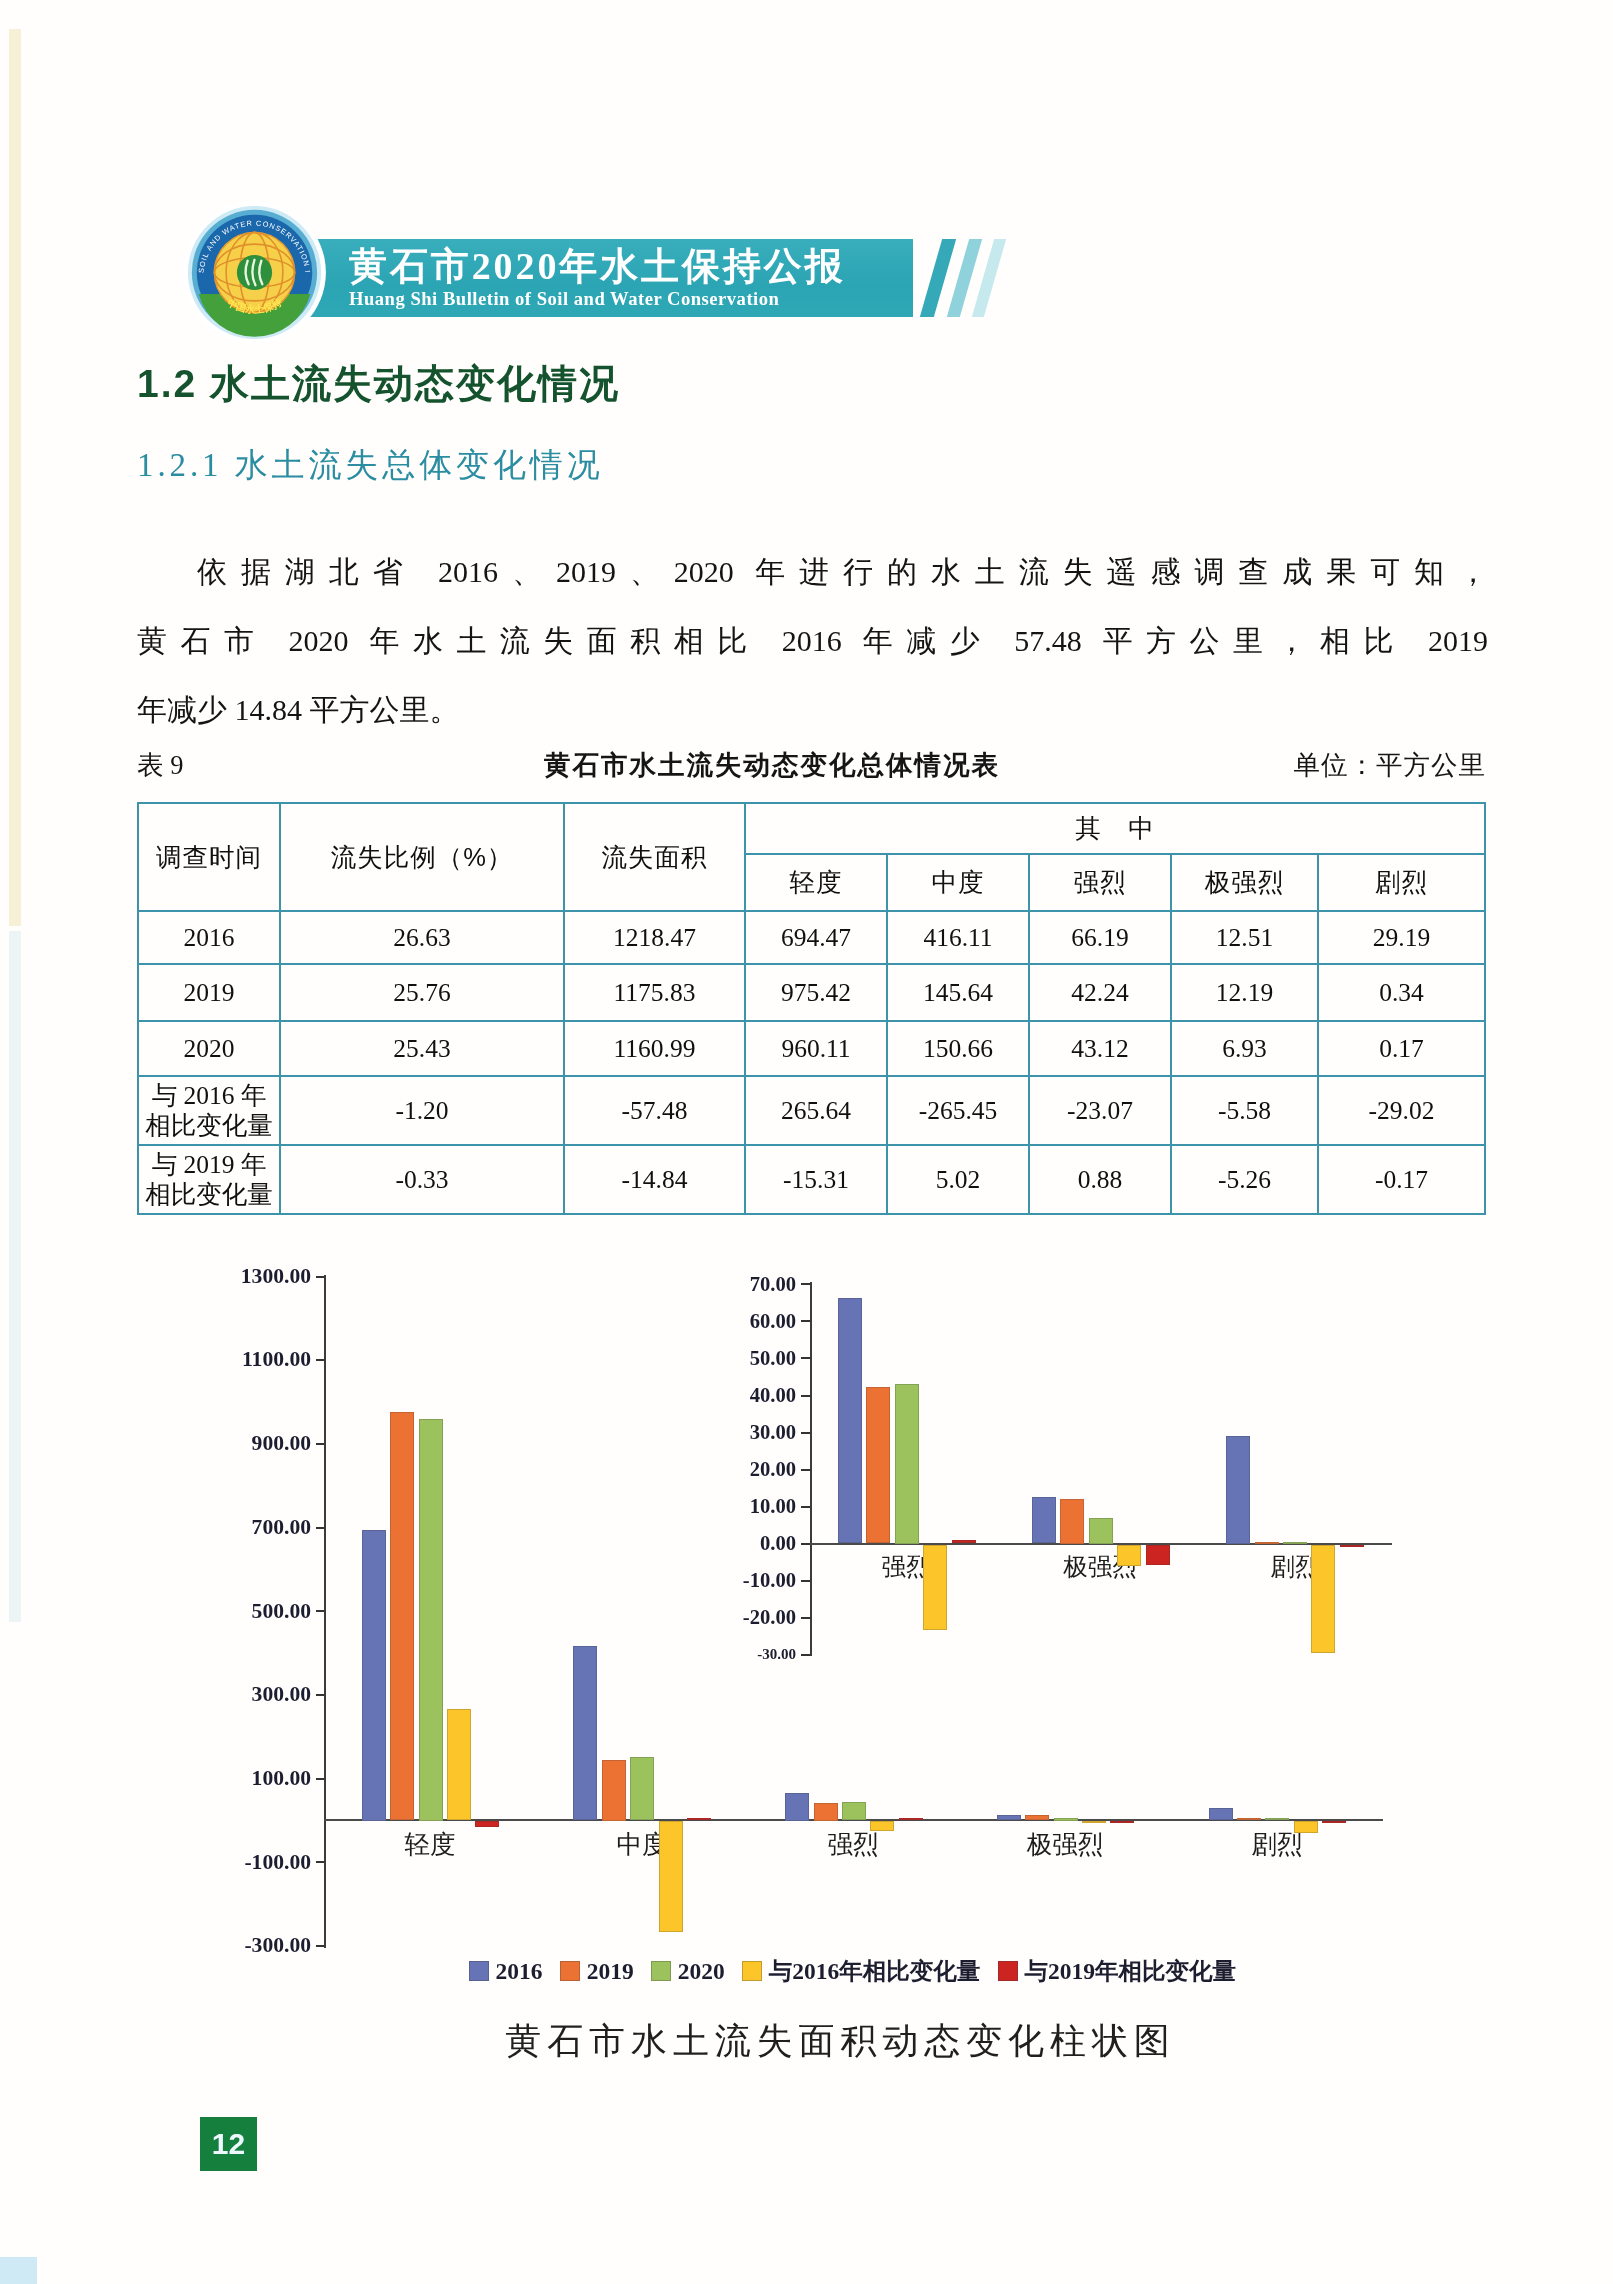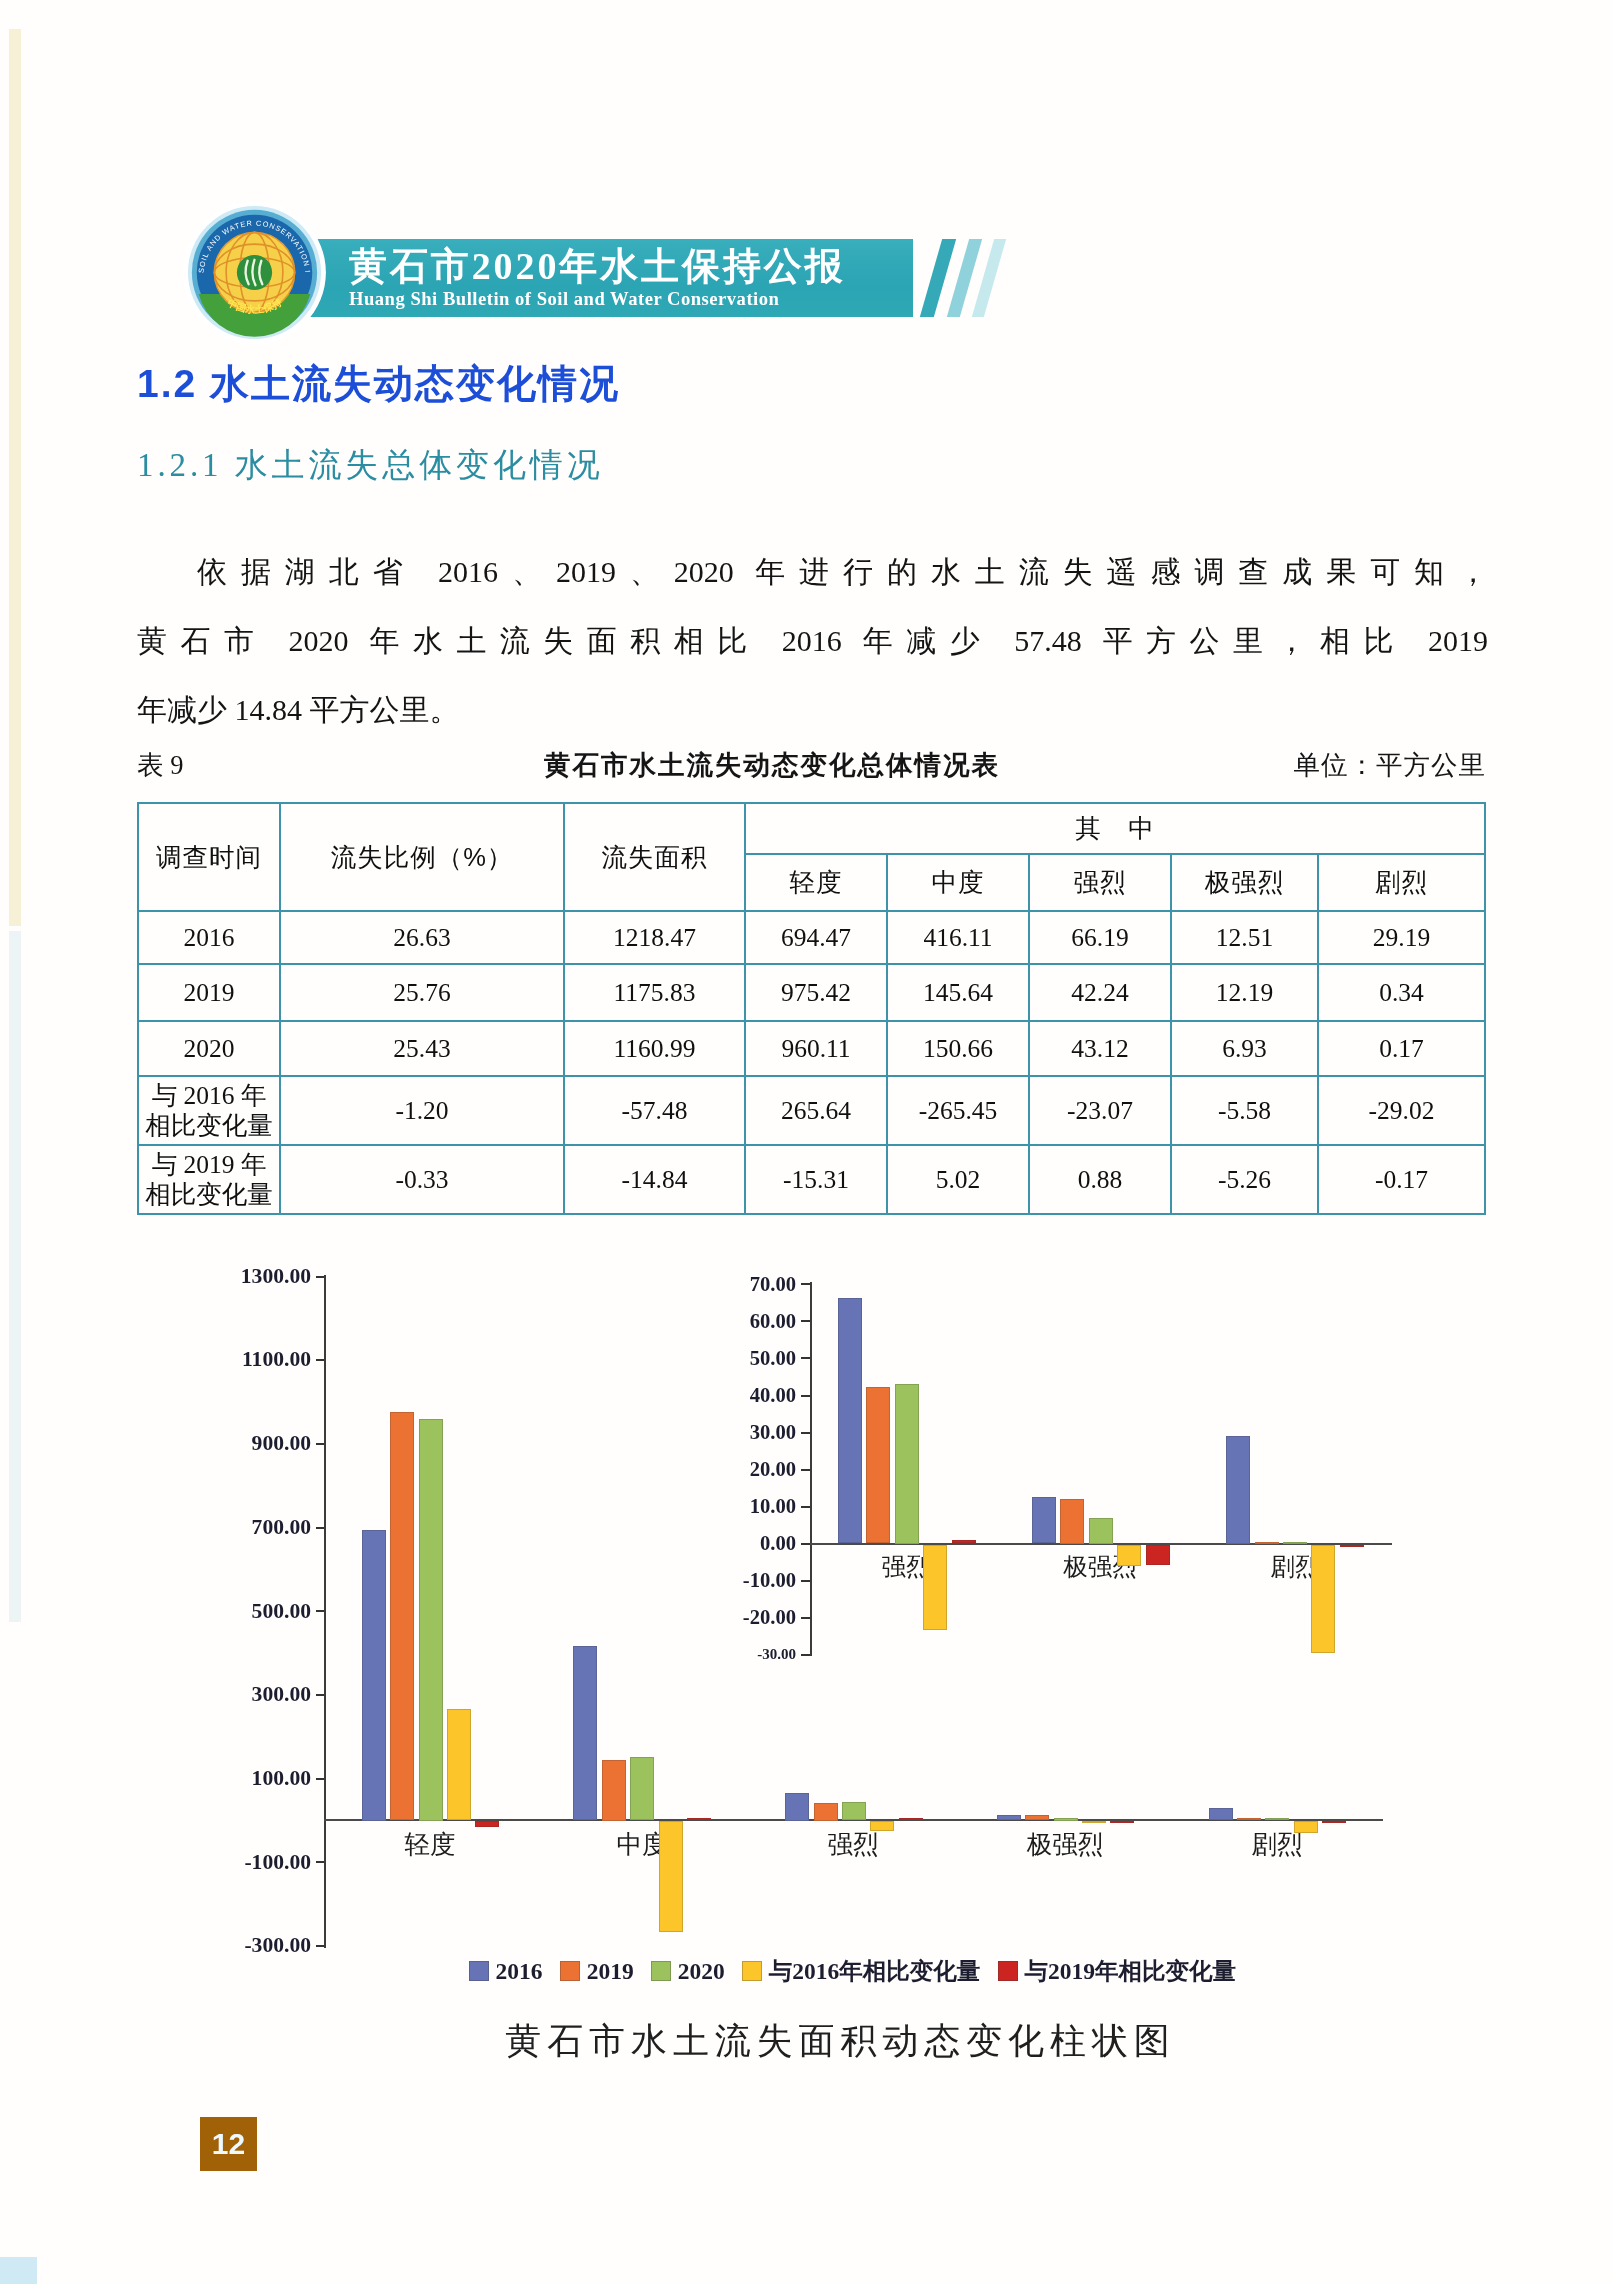--- a/index.html
+++ b/index.html
@@ -20,21 +20,21 @@
   .banner-sub{color:#ffffff;font-weight:bold;font-size:18.6px;line-height:22.5px;letter-spacing:0.5px;}
   .stripe{position:absolute;top:239px;height:78px;transform:skewX(-16deg);}
   .stripe.s1{left:931px;width:13.7px;background:#35a9b8;}
   .stripe.s2{left:958px;width:12.7px;background:#8fd2dc;}
   .stripe.s3{left:983px;width:11.8px;background:#c6e9ee;}
   .logo{position:absolute;left:186px;top:204px;width:137px;height:137px;border-radius:50%;
         background:#ffffff;box-shadow:0 0 0 2.9px #ffffff;}
 
   
   .h1{position:absolute;left:137px;top:357px;font-family:"Liberation Sans",sans-serif;
-      font-weight:bold;font-size:39px;color:#1d4ed8;letter-spacing:2px;}
+      font-weight:bold;font-size:39px;color:#14532d;letter-spacing:2px;}
   .h2{position:absolute;left:137px;top:443px;font-size:33px;color:#2b8da1;letter-spacing:3.9px;}
   .para{position:absolute;left:137px;top:537px;width:1351px;font-size:30px;color:#141414;}
   .para .line{line-height:69px;text-align:justify;text-align-last:justify;}
   .para .line.first{text-indent:2em;}
   .para .line.last{text-align-last:left;}
 
   
   .tcap{position:absolute;left:137px;top:747px;width:1349px;display:flex;align-items:baseline;font-size:26.5px;}
   .tcap .lab{width:176px;}
   .tcap .ttl{flex:1;text-align:center;font-weight:bold;letter-spacing:2px;}
@@ -58,21 +58,21 @@
   .bar{position:absolute;box-sizing:border-box;border:1px solid rgba(50,50,50,.22);}
   .catlabel{position:absolute;text-align:center;color:#1c1c1c;}
   .legend{position:absolute;display:flex;align-items:center;justify-content:center;
           font-weight:bold;font-size:23.5px;color:#1d1d30;}
   .legend .item{display:flex;align-items:center;margin:0 8.8px;}
   .legend .sq{width:19.6px;height:19.6px;margin-right:6.9px;display:inline-block;border:1px solid rgba(60,60,60,.3);box-sizing:border-box;}
 
   .chart-caption{position:absolute;left:0px;top:2017px;width:1613px;text-align:center;
                  font-size:36px;letter-spacing:5.9px;color:#1f1f1f;margin-left:34px;}
 
-  .page-num{position:absolute;left:200px;top:2117px;width:57px;height:54px;background:#a16207;
+  .page-num{position:absolute;left:200px;top:2117px;width:57px;height:54px;background:#15803d;
             color:#eef9ff;font-family:"Liberation Sans",sans-serif;font-size:30px;font-weight:bold;
             display:flex;align-items:center;justify-content:center;}
 </style>
 </head>
 <body>
 
 <div class="page">
 
   <div class="strip-a"></div>
   <div class="strip-b"></div>

